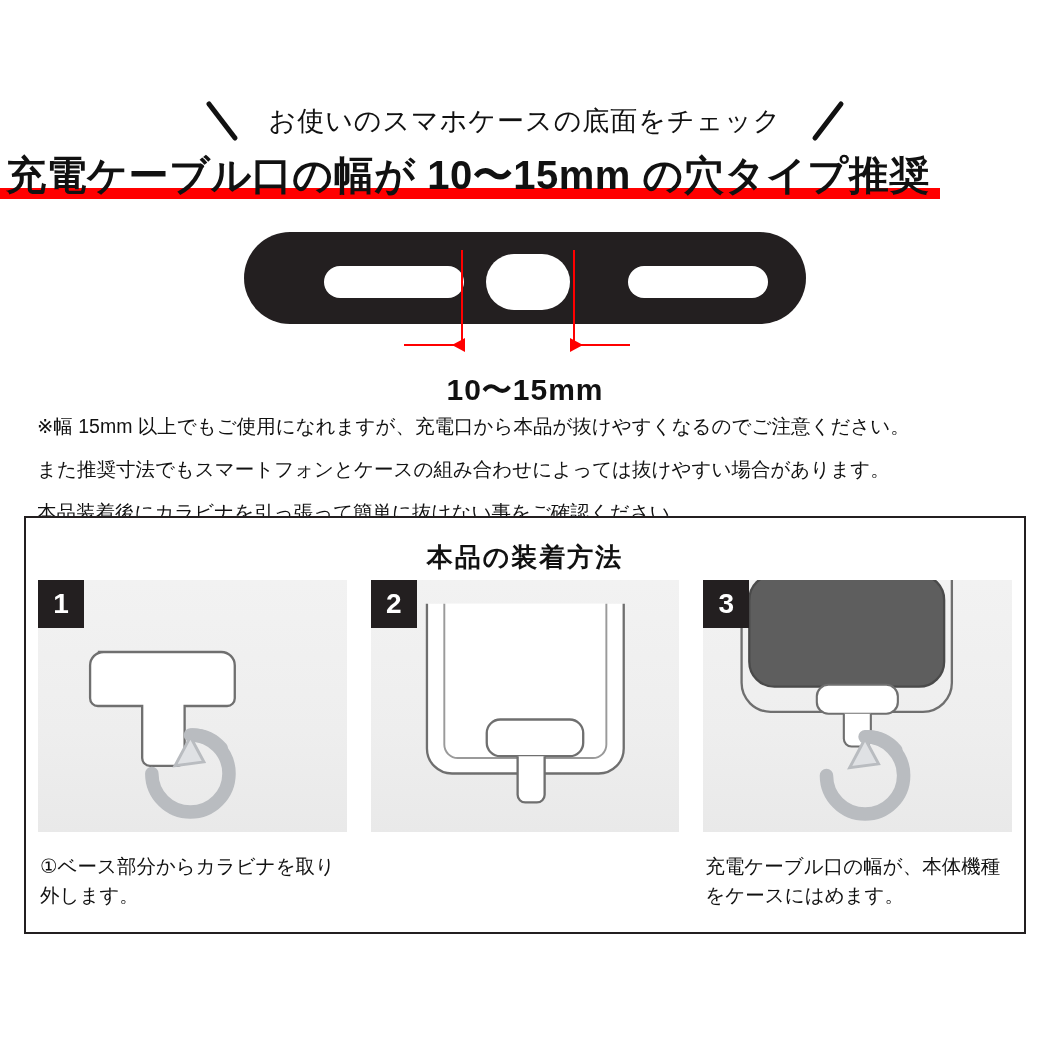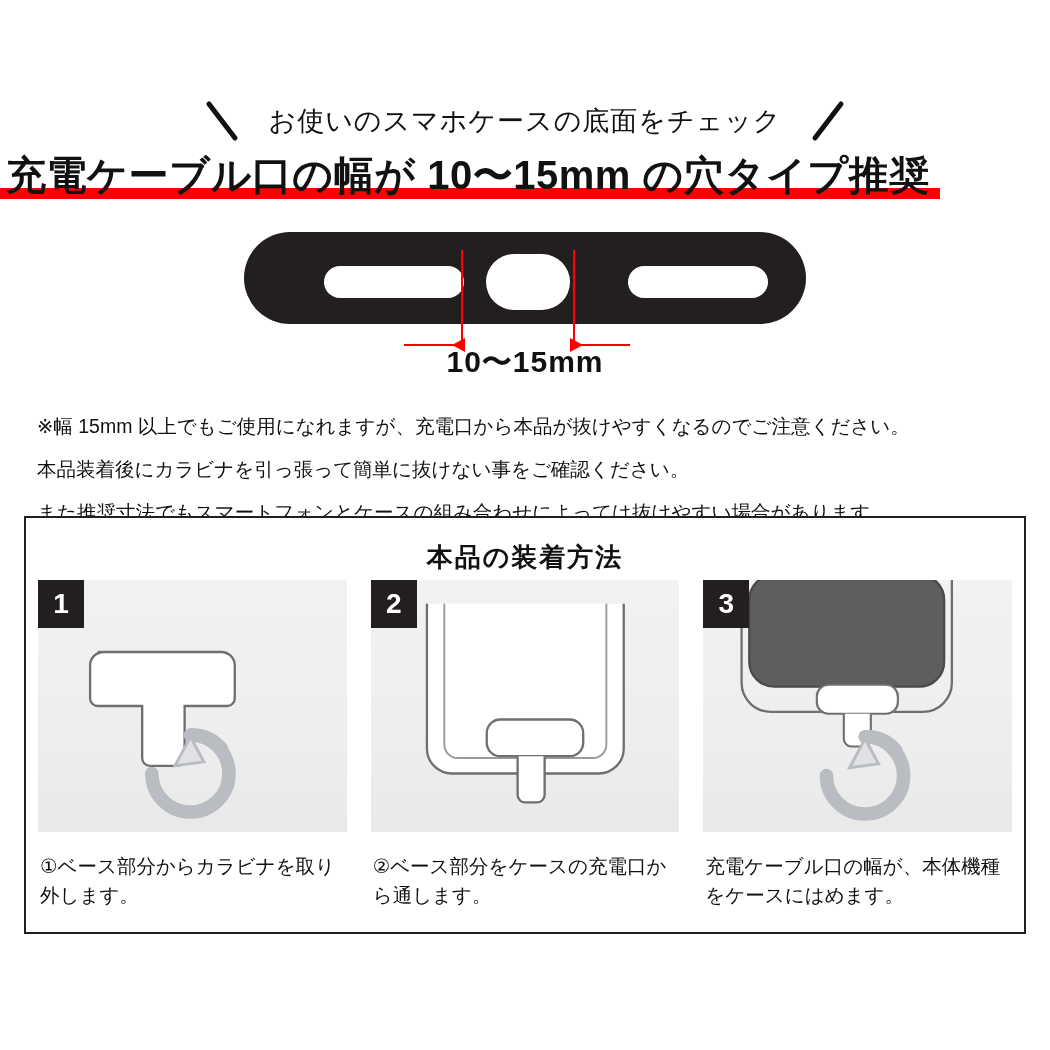--- a/index.html
+++ b/index.html
@@ -53,21 +53,21 @@
 
   .dim-line{position:absolute;background:#ff0000;}
   .dim-v-l{left:461px;top:250px;width:2px;height:98px;}
   .dim-v-r{left:573px;top:250px;width:2px;height:98px;}
   .dim-h-l{left:404px;top:344px;width:58px;height:2px;}
   .dim-h-r{left:572px;top:344px;width:58px;height:2px;}
   .arrow{position:absolute;width:0;height:0;}
   .arrow-r{border-top:7px solid transparent;border-bottom:7px solid transparent;border-right:13px solid #ff0000;left:452px;top:338px;}
   .arrow-l{border-top:7px solid transparent;border-bottom:7px solid transparent;border-left:13px solid #ff0000;left:570px;top:338px;}
   .dim-label{
-    position:absolute;left:0;top:342px;width:1050px;text-align:center;
+    position:absolute;left:0;top:370px;width:1050px;text-align:center;
     font-size:30px;font-weight:700;letter-spacing:1px;color:#111;
   }
 
   
   .note{
     position:absolute;left:24px;top:398px;width:1006px;
     font-size:19.5px;line-height:30px;font-weight:500;color:#111;
   }
   .note p{margin:13px;}
 
@@ -144,22 +144,22 @@
   <div class="dim-line dim-v-l"></div>
   <div class="dim-line dim-v-r"></div>
   <div class="dim-line dim-h-l"></div>
   <div class="dim-line dim-h-r"></div>
   <div class="arrow arrow-r"></div>
   <div class="arrow arrow-l"></div>
   <div class="dim-label">10〜15mm</div>
 
   <div class="note">
     <p>※幅 15mm 以上でもご使用になれますが、充電口から本品が抜けやすくなるのでご注意ください。</p>
+    <p>また推奨寸法でもスマートフォンとケースの組み合わせによっては抜けやすい場合があります。</p>
     <p>本品装着後にカラビナを引っ張って簡単に抜けない事をご確認ください。</p>
-    <p>また推奨寸法でもスマートフォンとケースの組み合わせによっては抜けやすい場合があります。</p>
   </div>
 
   <div class="howto">
     <div class="howto-title-bar">
       <span class="howto-title">本品の装着方法</span>
     </div>
 
     <div class="steps">
 
       <div class="step">
@@ -184,21 +184,20 @@
           <div class="step-num">2</div>
           <svg width="100%" height="252" viewBox="0 0 320 252">
 
             <path d="M58 20 v150 a26 26 0 0 0 26 26 h152 a26 26 0 0 0 26 -26 v-150" fill="#ffffff" stroke="#6f6f6f" stroke-width="2.4"></path>
             <path d="M76 20 v146 a14 14 0 0 0 14 14 h140 a14 14 0 0 0 14 -14 v-146" fill="#ffffff" stroke="#9a9a9a" stroke-width="2"></path>
 
             <rect x="120" y="140" width="100" height="38" rx="14" fill="#ffffff" stroke="#6f6f6f" stroke-width="2.4"></rect>
             <path d="M152 178 v40 a8 8 0 0 0 8 8 h12 a8 8 0 0 0 8 -8 v-40" fill="#ffffff" stroke="#6f6f6f" stroke-width="2.4"></path>
           </svg>
         </div>
-        <div class="step-cap">②ベース部分をケースの充電口から通します。</div>
       </div>
 
       <div class="step">
         <div class="step-img">
           <div class="step-num">3</div>
           <svg width="100%" height="252" viewBox="0 0 320 252">
 
             <path d="M74 -10 h150 a26 26 0 0 1 26 26 v64 a26 26 0 0 1 -26 26 h-150 a26 26 0 0 1 -26 -26 v-64 a26 26 0 0 1 26 -26 z" fill="#5e5e5e" stroke="#4a4a4a" stroke-width="2.4"></path>
 
             <path d="M40 -10 v112 a30 30 0 0 0 30 30 h158 a30 30 0 0 0 30 -30 v-112" fill="none" stroke="#6f6f6f" stroke-width="2.4"></path>

